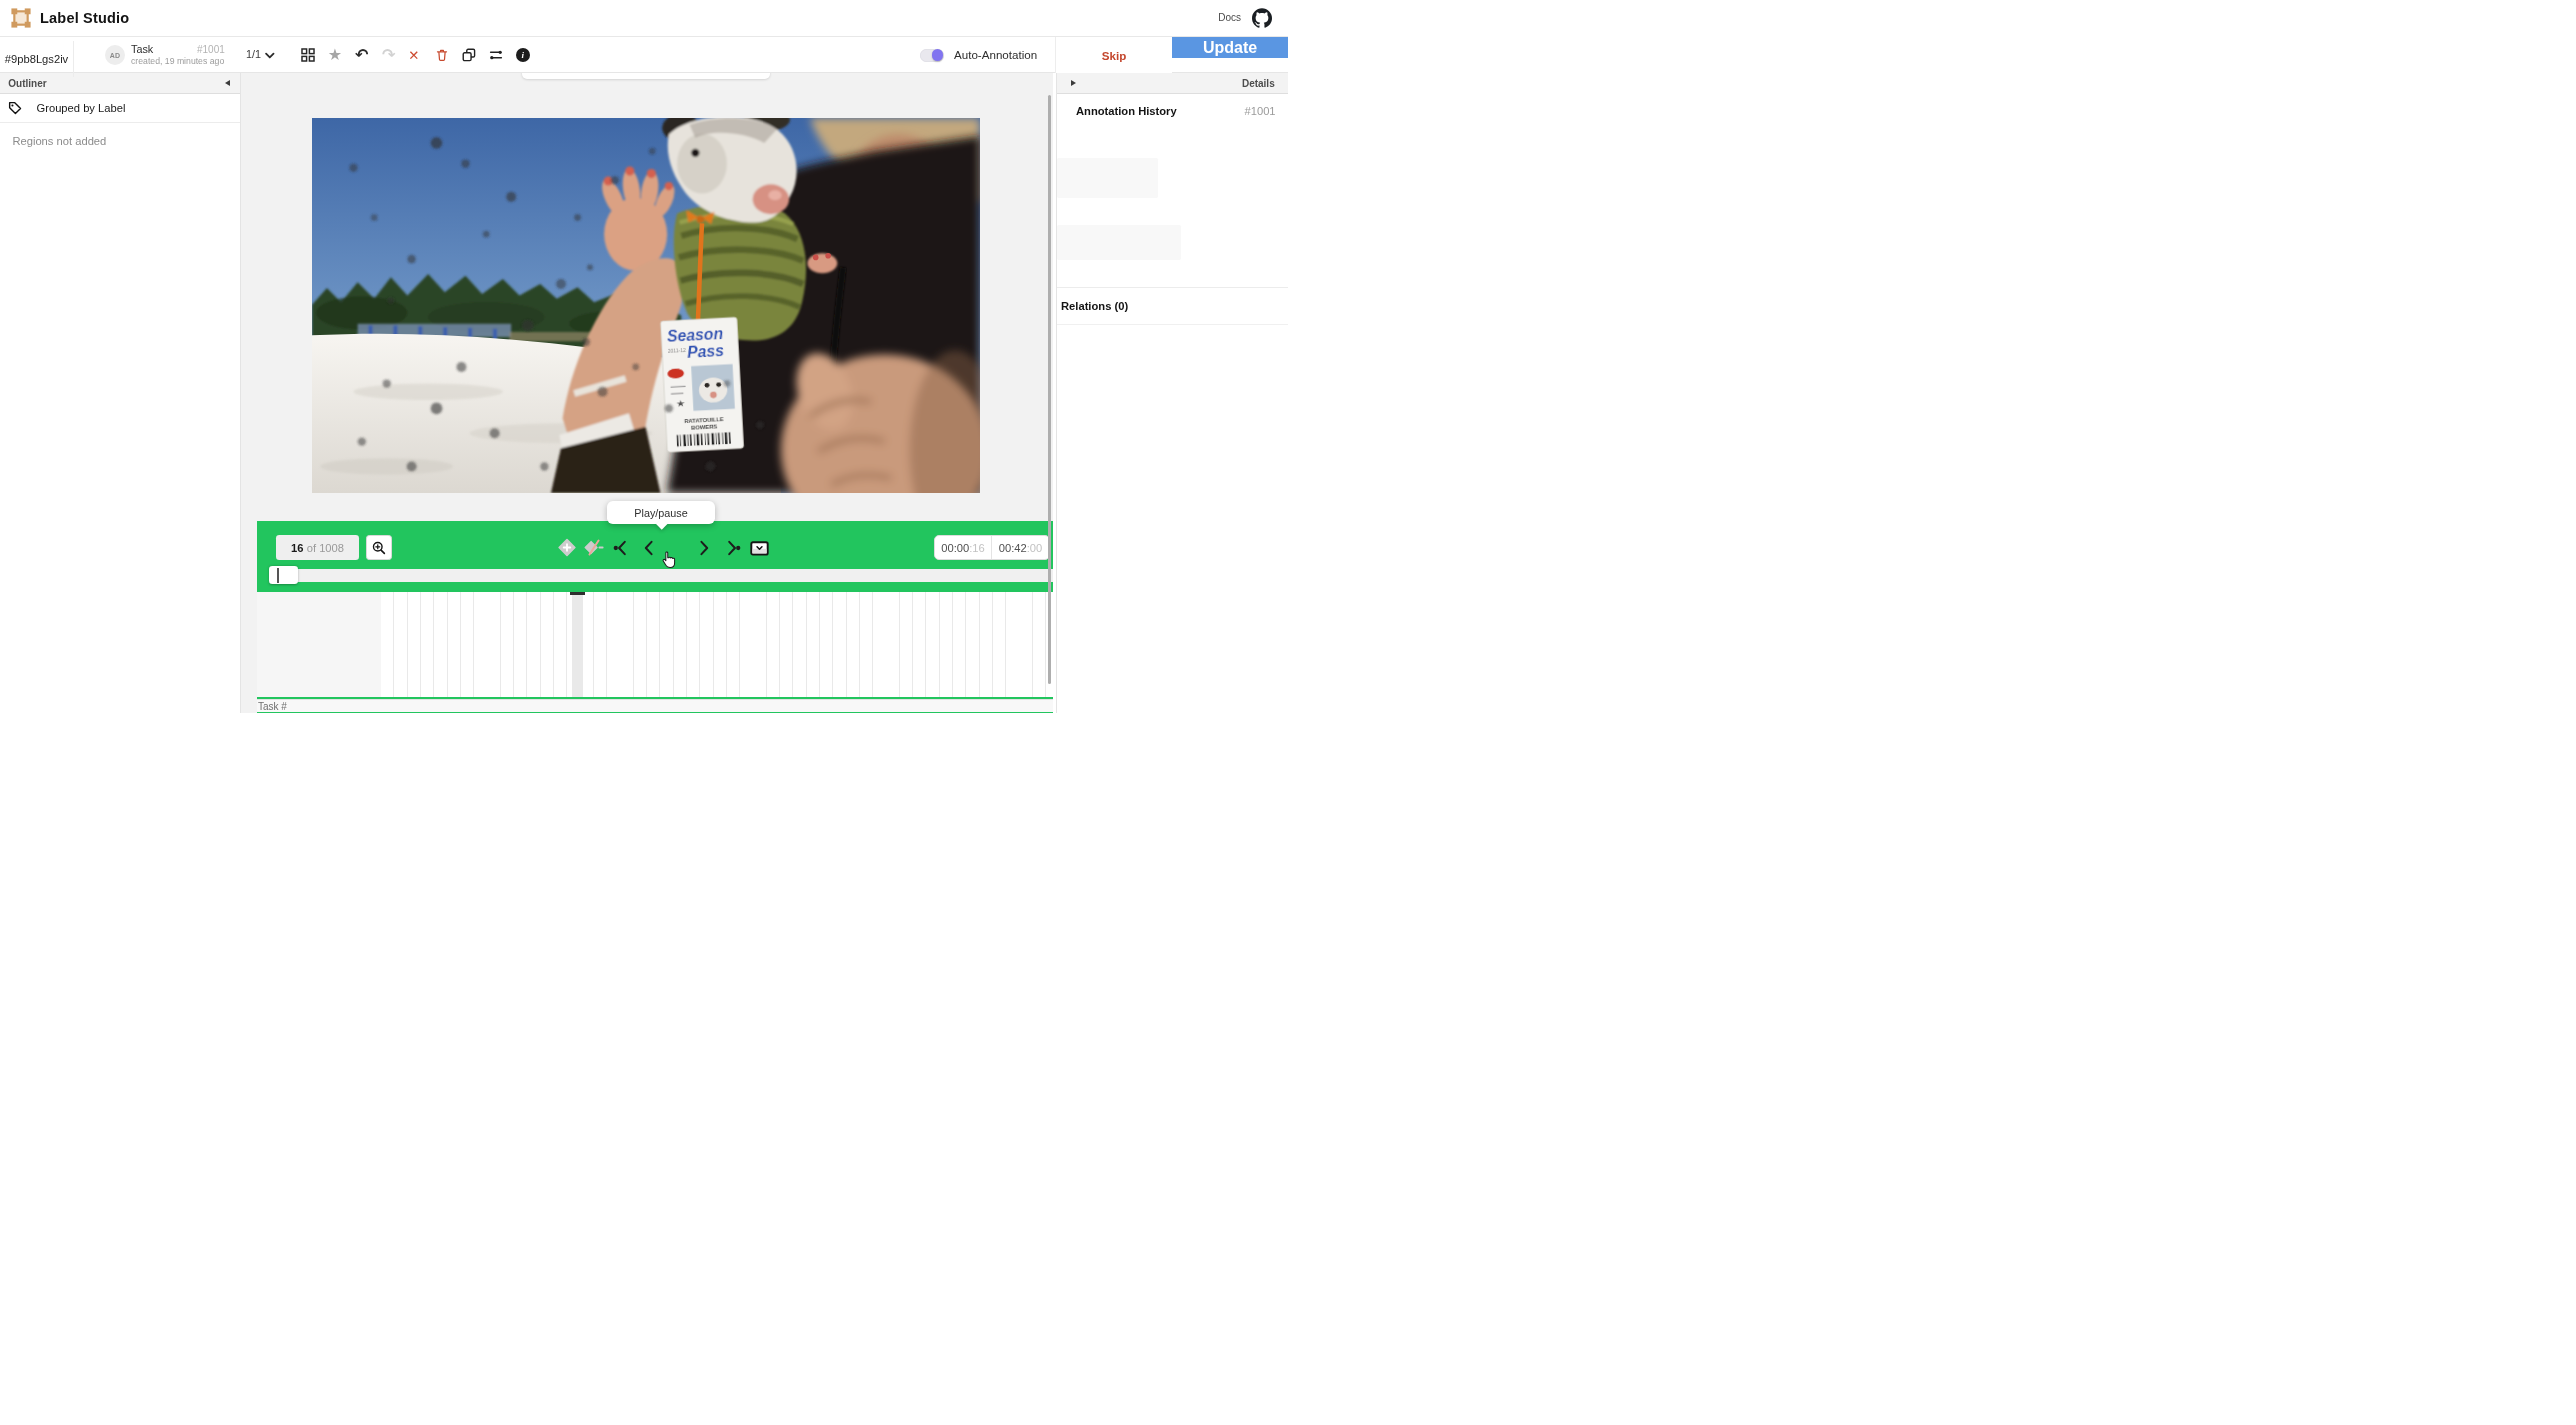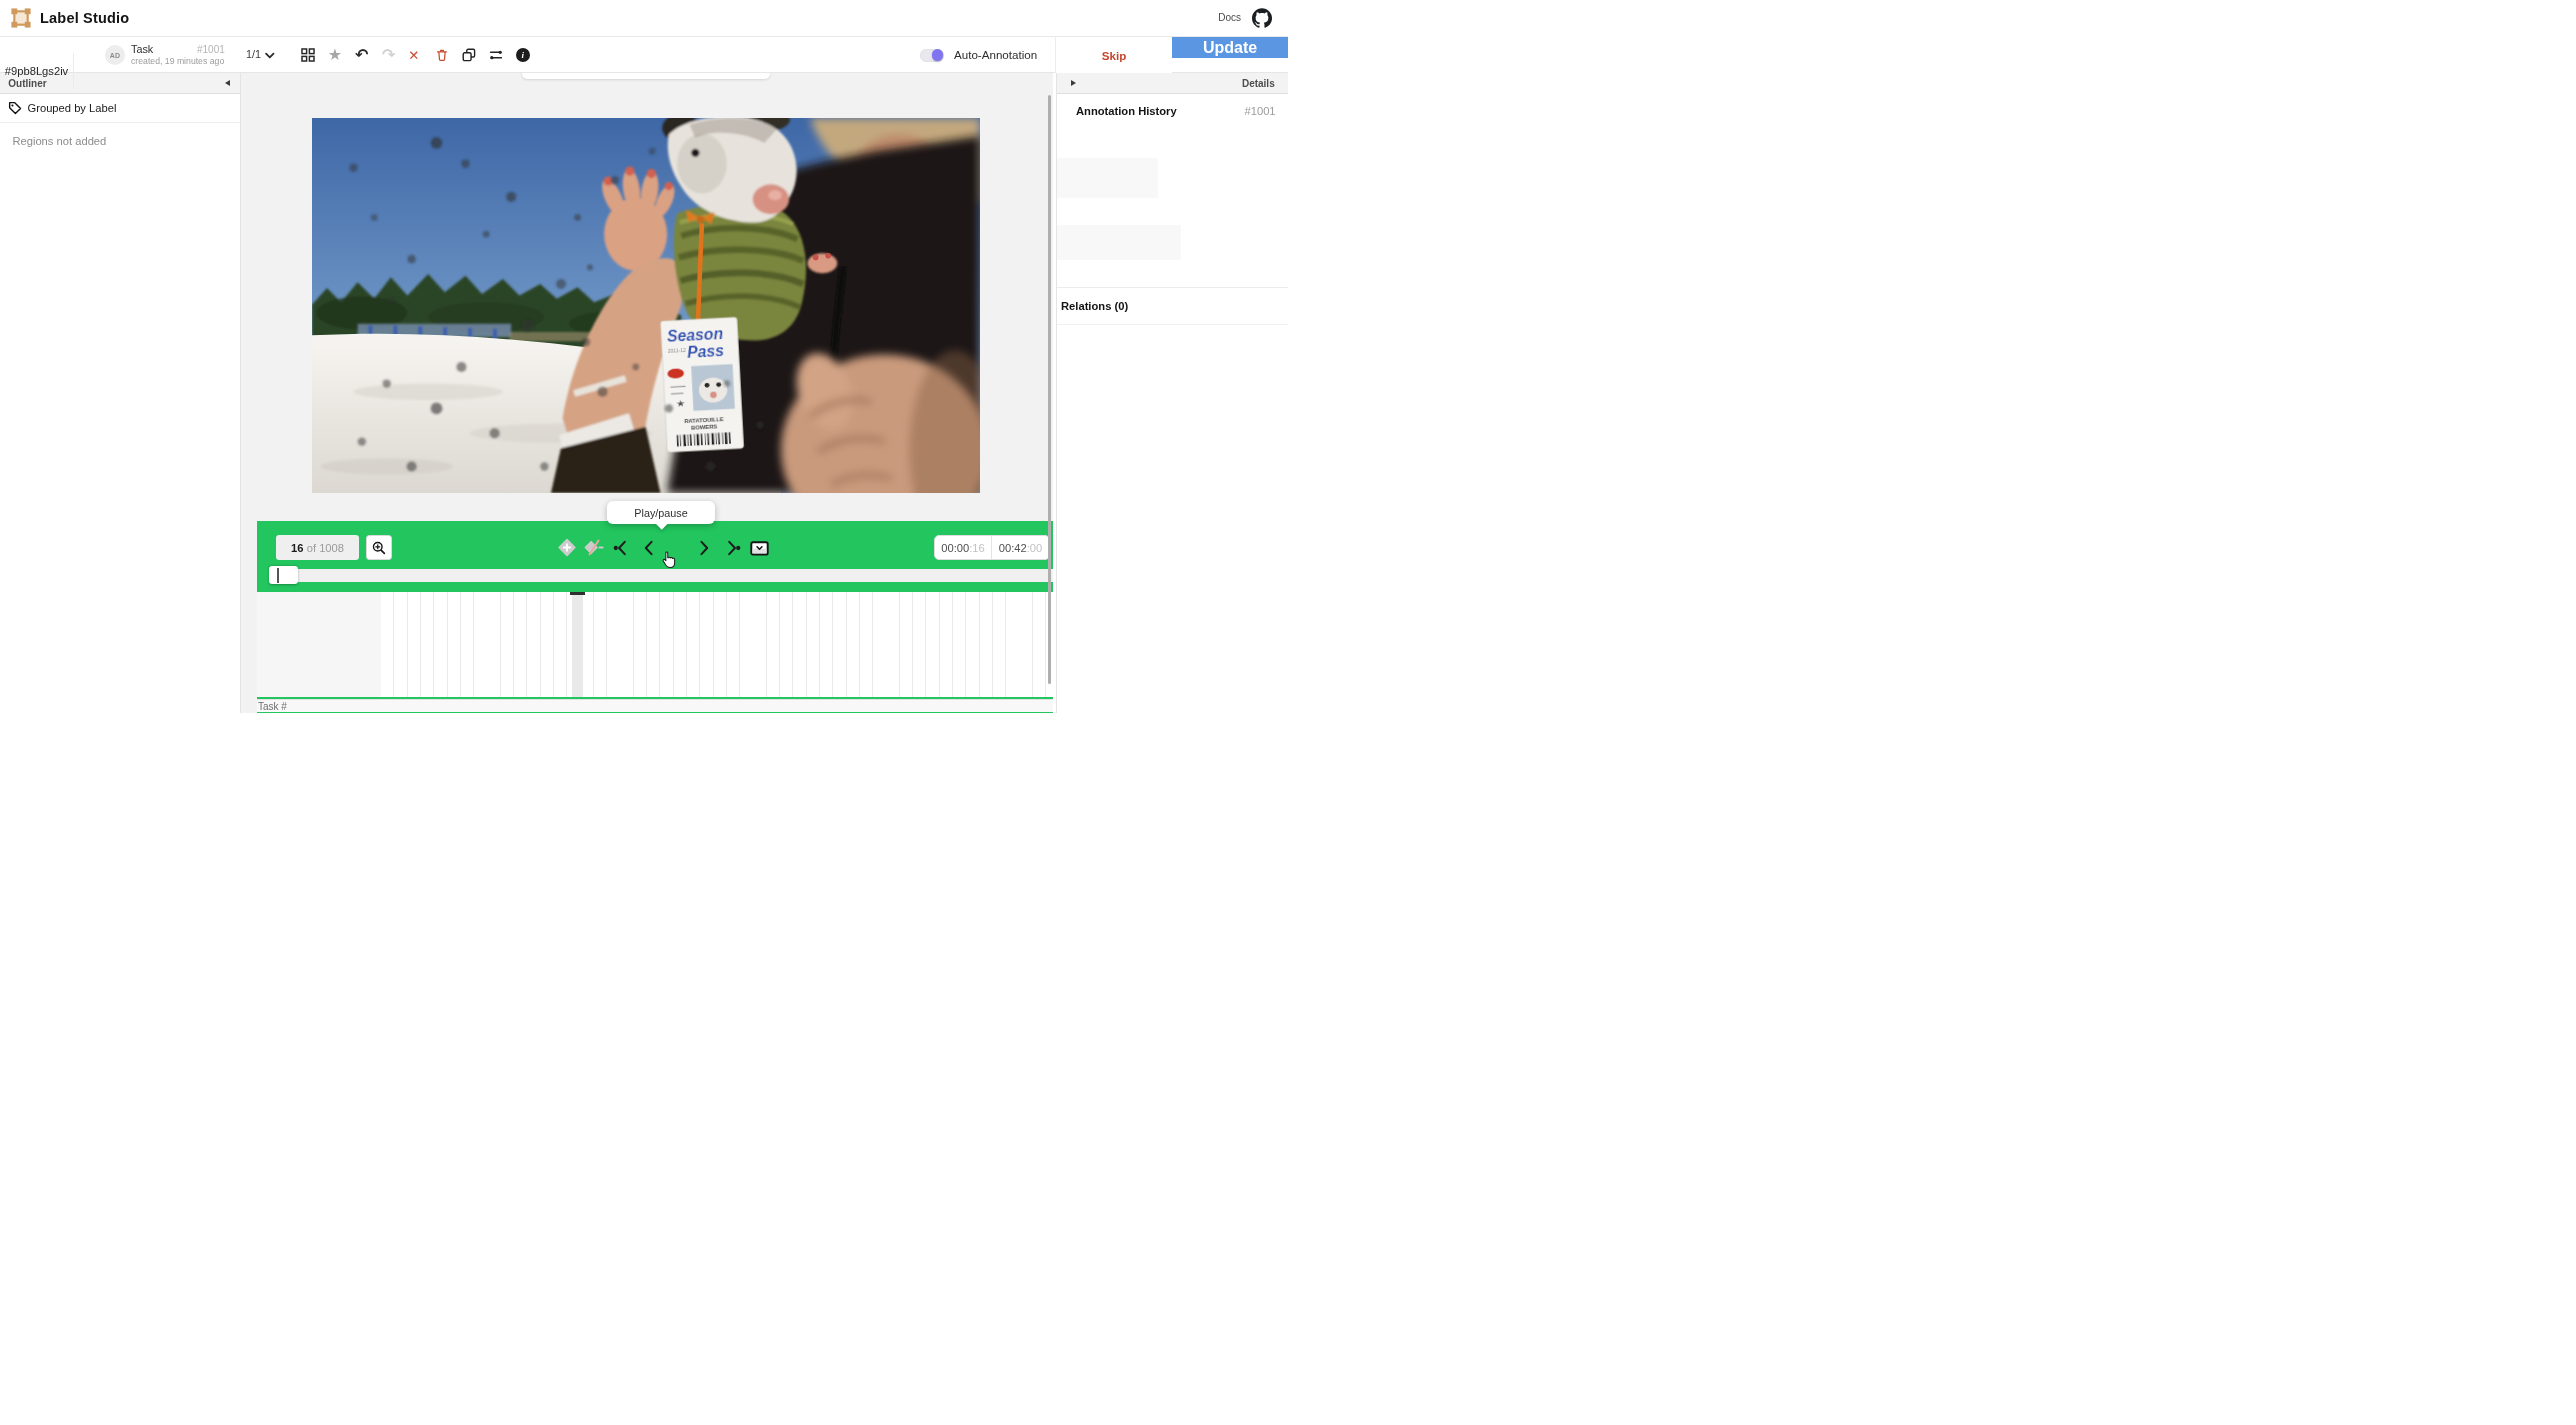--- a/index.html
+++ b/index.html
@@ -10,21 +10,21 @@
 
   
   .topbar{position:absolute;left:0;top:0;width:1288px;height:37px;background:#fff;border-bottom:0.8px solid #e8e8e8;z-index:30}
   .logo{left:10.8px;top:8.3px;width:20px;height:20px}
   .app-title{left:40px;top:10px;font-size:14.5px;font-weight:700;color:#141414;letter-spacing:0.2px}
   .docs{right:47px;top:11.6px;font-size:10px;color:#4a4a4a;cursor:pointer}
   .gh{right:16px;top:8.3px;width:20px;height:20px}
 
   
   .taskbar{position:absolute;left:0;top:37px;width:1288px;height:36px;background:#fff;border-bottom:0.8px solid #e6e6e6;z-index:29}
-  .taskid-cell{left:0;top:16px;width:74px;height:36px;border-right:0.8px solid #ececec;
+  .taskid-cell{left:0;top:4px;width:74px;height:36px;border-right:0.8px solid #ececec;
      display:flex;align-items:center;justify-content:center;font-size:11.2px;color:#262626}
   .avatar{left:105px;top:8.3px;width:20px;height:20px;border-radius:50%;background:#ededed;
      display:flex;align-items:center;justify-content:center;font-size:7px;font-weight:700;color:#8a8a8a;letter-spacing:0.2px}
   .uname{left:131px;top:5.8px;font-size:10.8px;color:#2e2e2e}
   .uanno{left:197px;top:6.6px;font-size:10px;color:#b3b3b3}
   .ucreated{left:131px;top:19px;font-size:8.7px;color:#9c9c9c;white-space:nowrap}
   .pager{left:246px;top:10.8px;font-size:10.8px;color:#3c3c3c}
   .pager-chev{left:264px;top:13.3px}
   .tbicon{top:7.5px;width:21.6px;height:21.6px;display:flex;align-items:center;justify-content:center;cursor:pointer}
   .star-g{font-size:16px;color:#a6a6a6;line-height:1}
@@ -43,21 +43,21 @@
      font-size:16px;font-weight:700;color:#fff;background:#5a96e2;cursor:pointer}
 
   
   .outliner{position:absolute;left:0;top:73px;width:241px;height:640px;background:#fff;border-right:0.8px solid #e4e4e4;z-index:5}
   .panel-head{position:absolute;left:0;top:0;width:100%;height:21px;background:#f3f3f3;border-bottom:0.8px solid #dedede;
      font-size:10px;font-weight:700;color:#4d4d4d;line-height:21px}
   .tri-l{width:0;height:0;border-right:5px solid #3c3c3c;border-top:3.7px solid transparent;border-bottom:3.7px solid transparent}
   .tri-r{width:0;height:0;border-left:5px solid #3c3c3c;border-top:3.7px solid transparent;border-bottom:3.7px solid transparent}
   .group-row{position:absolute;left:0;top:21px;width:100%;height:29px;background:#fff;border-bottom:0.8px solid #ececec;
      display:flex;align-items:center;cursor:pointer}
-  .group-row span.lbl{font-size:11.2px;color:#1a1a1a;margin-left:6px}
+  .group-row span.lbl{font-size:11.2px;color:#1a1a1a;margin-left:15px}
   .empty-txt{left:12.4px;top:62px;font-size:11.2px;color:#8c8c8c}
 
   .details{position:absolute;left:1056px;top:73px;width:232px;height:640px;background:#fff;border-left:0.8px solid #e4e4e4;z-index:5}
   .hist-title{left:19px;top:32px;font-size:11.2px;font-weight:700;color:#141414}
   .hist-id{right:12.4px;top:32px;font-size:11.2px;color:#9b9b9b}
   .skel{background:#f8f8f8;border-radius:1.7px}
   .relations{position:absolute;left:0;top:214px;width:100%;height:38px;border-top:0.8px solid #ececec;border-bottom:0.8px solid #f0f0f0;
      display:flex;align-items:center}
   .relations span{margin-left:4px;font-size:11.2px;font-weight:700;color:#141414}
 

